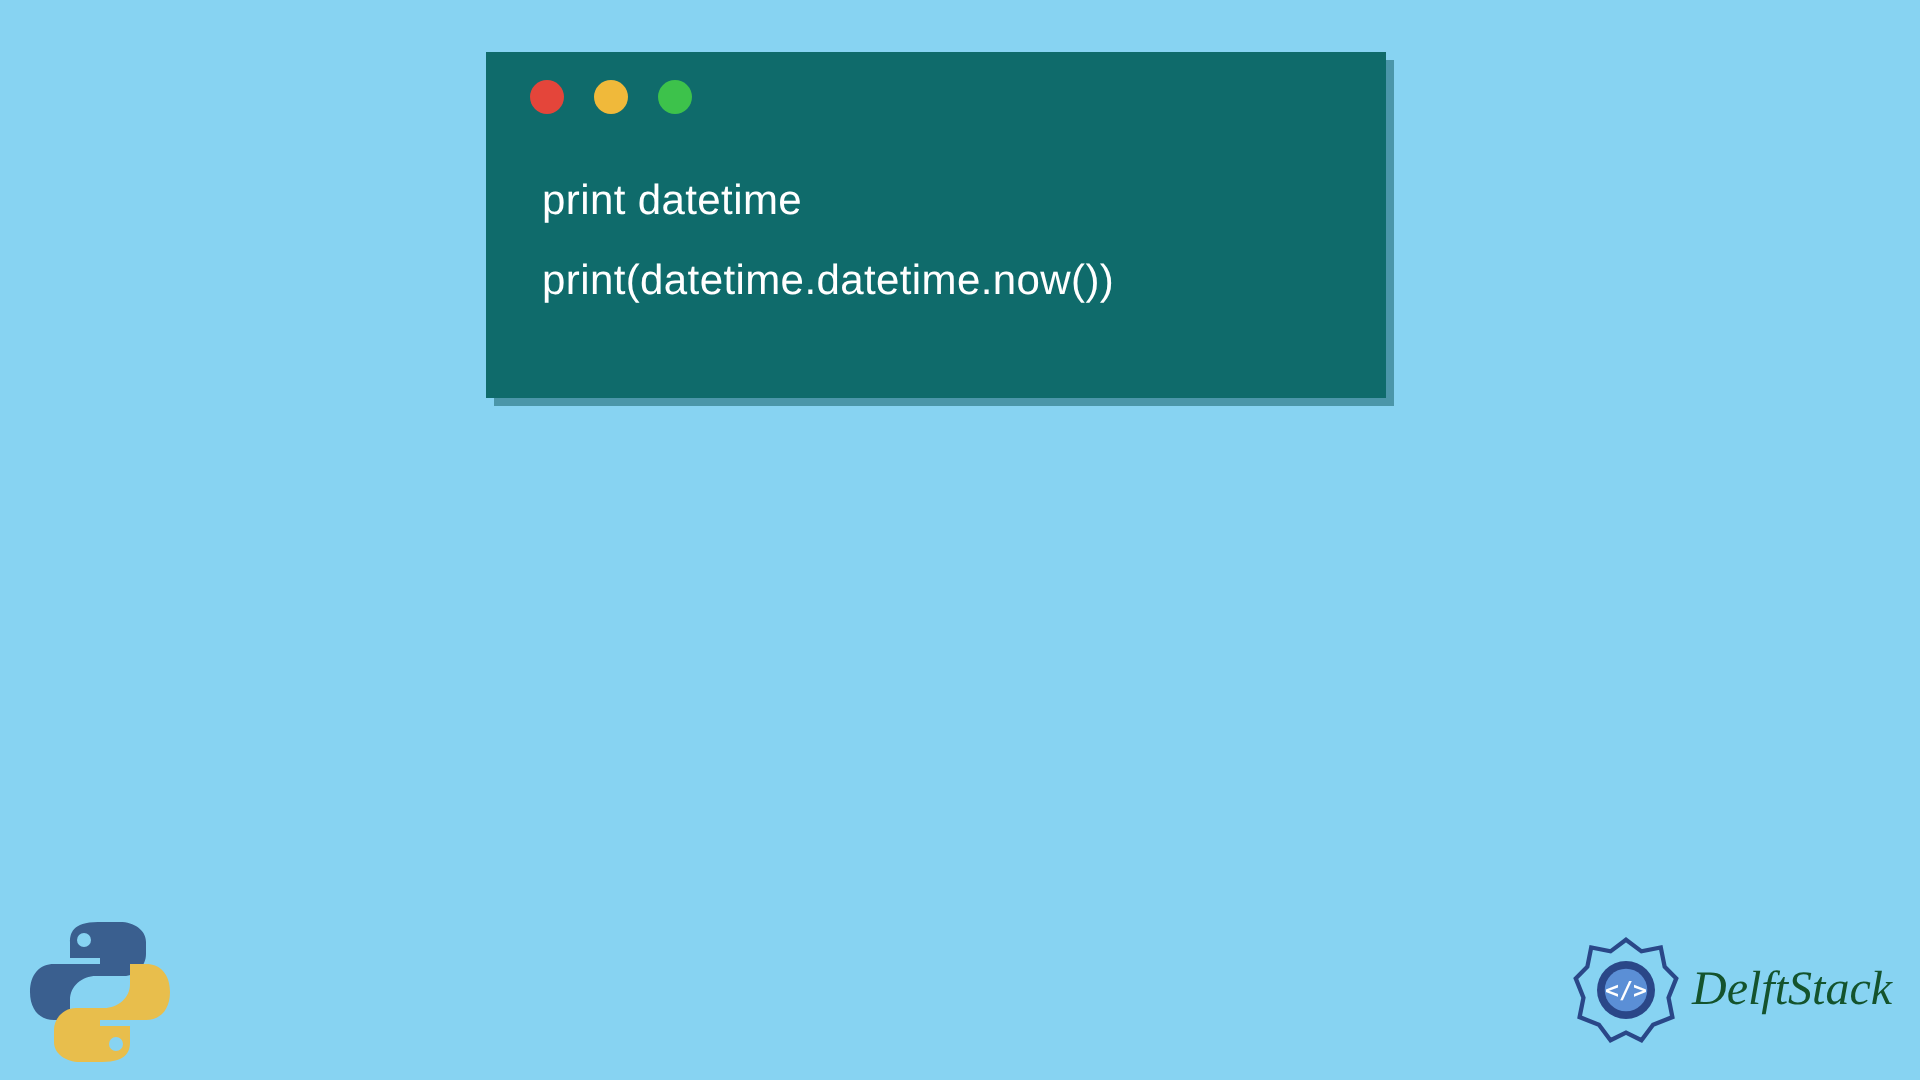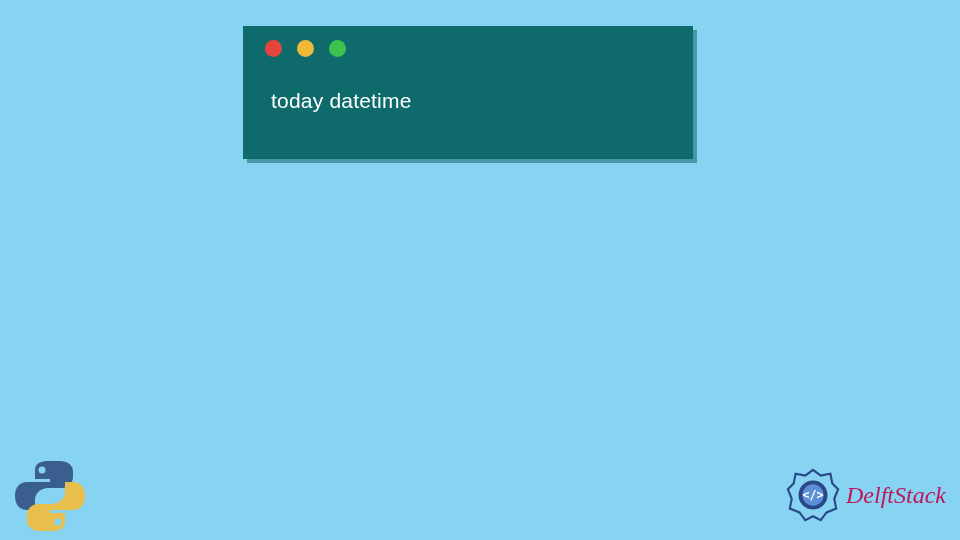--- a/index.html
+++ b/index.html
@@ -52,39 +52,40 @@
     }
     .delft-logo {
       position: absolute;
       right: 14px;
       bottom: 16px;
       display: flex;
       align-items: center;
       gap: 4px;
     }
     .delft-text {
-      color: #be185d;
+      color: #14532d;
       font-size: 24px;
       font-weight: 500;
       font-style: italic;
       font-family: Georgia, serif;
       text-align: right;
     }
   </style>
 </head>
 <body>
 
 <div class="code-window">
   <div class="window-bar">
     <div class="dot dot-red"></div>
     <div class="dot dot-yellow"></div>
     <div class="dot dot-green"></div>
   </div>
   <div class="code-body">
-    <div class="code-line">today datetime</div>
+    <div class="code-line">print datetime</div>
+    <div class="code-line">print(datetime.datetime.now())</div>
   </div>
 </div>
 
 <div class="python-logo">
   <svg viewBox="0 0 76 76" width="76" height="76">
     <path fill="#3a5f8f" d="M 37 3 C 24 3 23 9 23 13 L 23 21 L 38 21 L 38 24 L 15 24 C 8 24 3 29 3 38 C 3 47 8 52 15 52 L 23 52 L 23 42 C 23 35 29 30 36 30 L 50 30 C 56 30 61 25 61 19 L 61 13 C 61 7 55 3 48 3 Z"></path>
     <circle cx="30" cy="12" r="3.5" fill="#87d3f2"></circle>
     <path fill="#e8be4c" d="M 39 73 C 52 73 53 67 53 63 L 53 55 L 38 55 L 38 52 L 61 52 C 68 52 73 47 73 38 C 73 29 68 24 61 24 L 53 24 L 53 34 C 53 41 47 46 40 46 L 26 46 C 20 46 15 51 15 57 L 15 63 C 15 69 21 73 28 73 Z"></path>
     <circle cx="46" cy="64" r="3.5" fill="#87d3f2"></circle>
   </svg>

